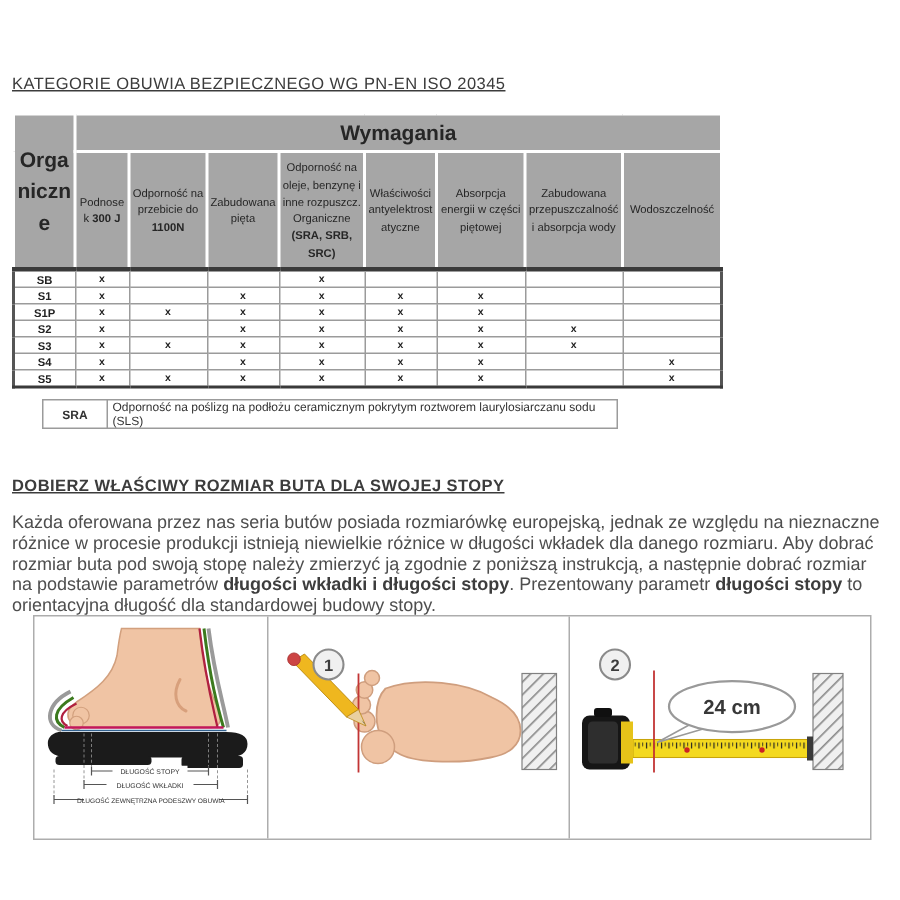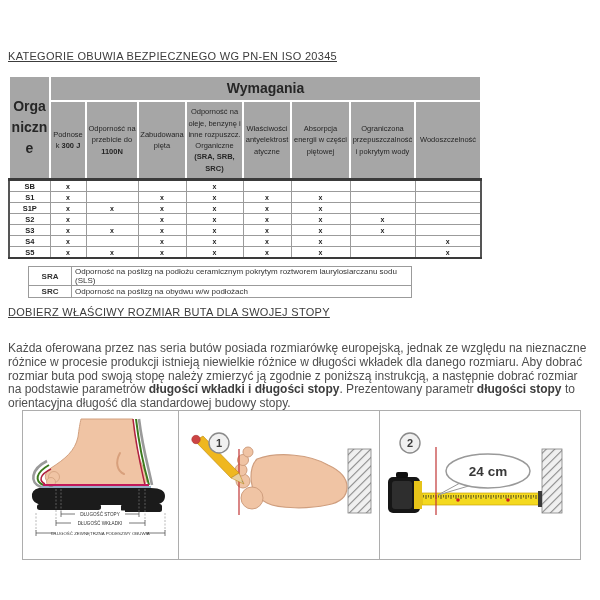--- a/index.html
+++ b/index.html
@@ -1,21 +1,21 @@
 <!DOCTYPE html>
 <html><head>
 <meta charset="utf-8">
 <style>
   html,body{margin:0;padding:0;}
   body{width:600px;height:600px;position:relative;background:#ffffff;
        font-family:"Liberation Sans",sans-serif;overflow:hidden;}
   .heading{position:absolute;font-size:11px;color:#3c3c3c;text-decoration:underline;
            letter-spacing:.3px;white-space:nowrap;}
   #title1{left:8px;top:50px;}
-  #title2{left:8px;top:306px;}
+  #title2{left:8px;top:318px;font-weight:bold;}
 
   
   #main-table{position:absolute;left:8px;top:75px;border-collapse:collapse;
               table-layout:fixed;width:472px;}
   #main-table th{background:#a6a6a6;border:2px solid #fff;font-size:7.5px;
                  font-weight:normal;color:#262626;text-align:center;vertical-align:middle;
                  padding:1px;line-height:1.5;overflow-wrap:break-word;}
   #main-table th.hdr-bold{font-weight:bold;font-size:14px;}
   #main-table tr.wym-row th{height:11px;}
   #main-table tr.colhead-row th{height:74px;}
@@ -68,21 +68,21 @@
       <th rowspan="2" class="hdr-bold">Organiczne</th>
       <th colspan="8" class="hdr-bold">Wymagania</th>
     </tr>
     <tr class="colhead-row">
       <th><span>Podnosek</span> <b>300 J</b></th>
       <th><span>Odporność na przebicie do</span> <b>1100N</b></th>
       <th><span>Zabudowana pięta</span> <b></b></th>
       <th><span>Odporność na oleje, benzynę i inne rozpuszcz. Organiczne</span> <b>(SRA, SRB, SRC)</b></th>
       <th><span>Właściwości antyelektrostatyczne</span> <b></b></th>
       <th><span>Absorpcja energii w części piętowej</span> <b></b></th>
-      <th><span>Ograniczona przepuszczalność i pokrytym wody</span> <b></b></th>
+      <th><span>Zabudowana przepuszczalność i absorpcja wody</span> <b></b></th>
       <th><span>Wodoszczelność</span> <b></b></th>
     </tr>
   </thead>
   <tbody>
     <tr>
       <td class="cat">SB</td>
       <td>x</td>
       <td></td>
       <td></td>
       <td>x</td>
@@ -158,24 +158,20 @@
       <td>x</td>
     </tr>
   </tbody>
 </table>
 
 <table id="sr-table">
   <tbody>
       <tr>
     <td class="code">SRA</td>
     <td>Odporność na poślizg na podłożu ceramicznym pokrytym roztworem laurylosiarczanu sodu (SLS)</td>
-  </tr>
-  <tr>
-    <td class="code">SRC</td>
-    <td>Odporność na poślizg na obydwu w/w podłożach</td>
   </tr>
 </tbody>
   </table>
 
 <div id="title2" class="heading">DOBIERZ WŁAŚCIWY ROZMIAR BUTA DLA SWOJEJ STOPY</div>
 
 <p id="para"><span>Każda oferowana przez nas seria butów posiada rozmiarówkę europejską, jednak ze względu na nieznaczne różnice w procesie produkcji istnieją niewielkie różnice w długości wkładek dla danego rozmiaru. Aby dobrać rozmiar buta pod swoją stopę należy zmierzyć ją zgodnie z poniższą instrukcją, a następnie dobrać rozmiar na podstawie parametrów </span><b>długości wkładki i długości stopy</b><span>. Prezentowany parametr </span><b>długości stopy</b><span> to orientacyjna długość dla standardowej budowy stopy.</span></p>
 
 <div id="strip">
 

